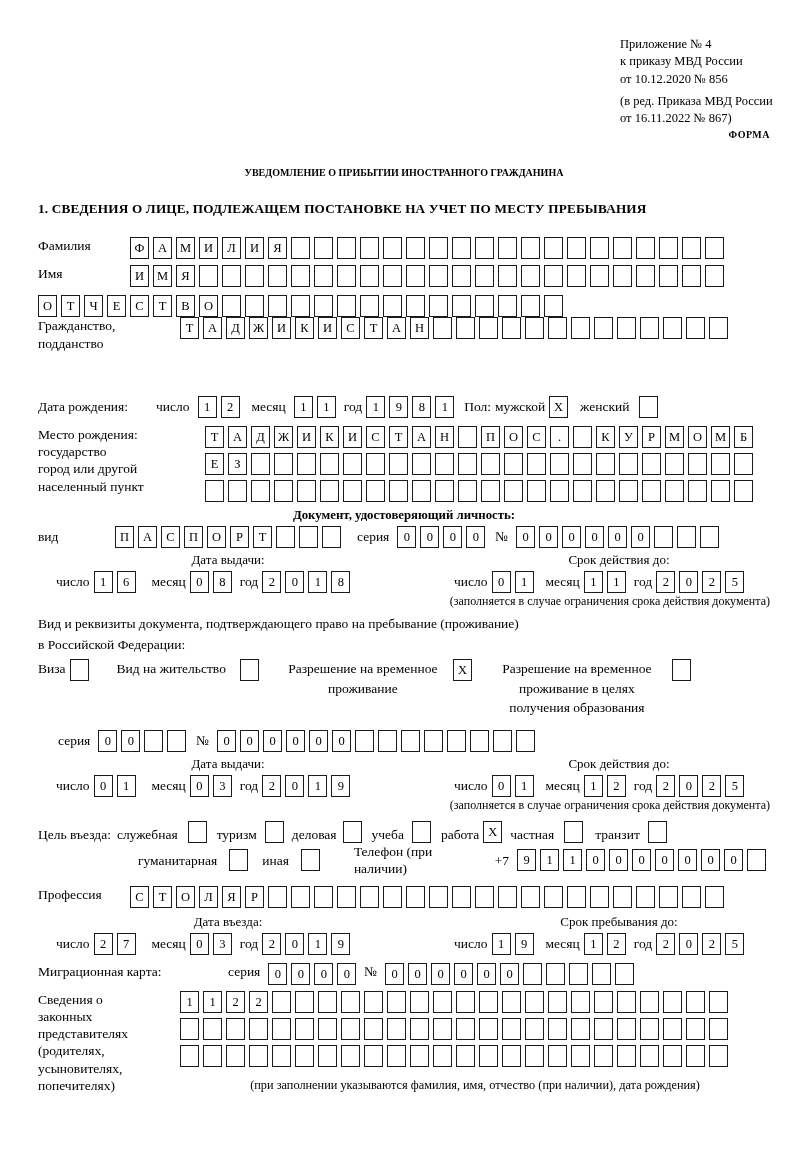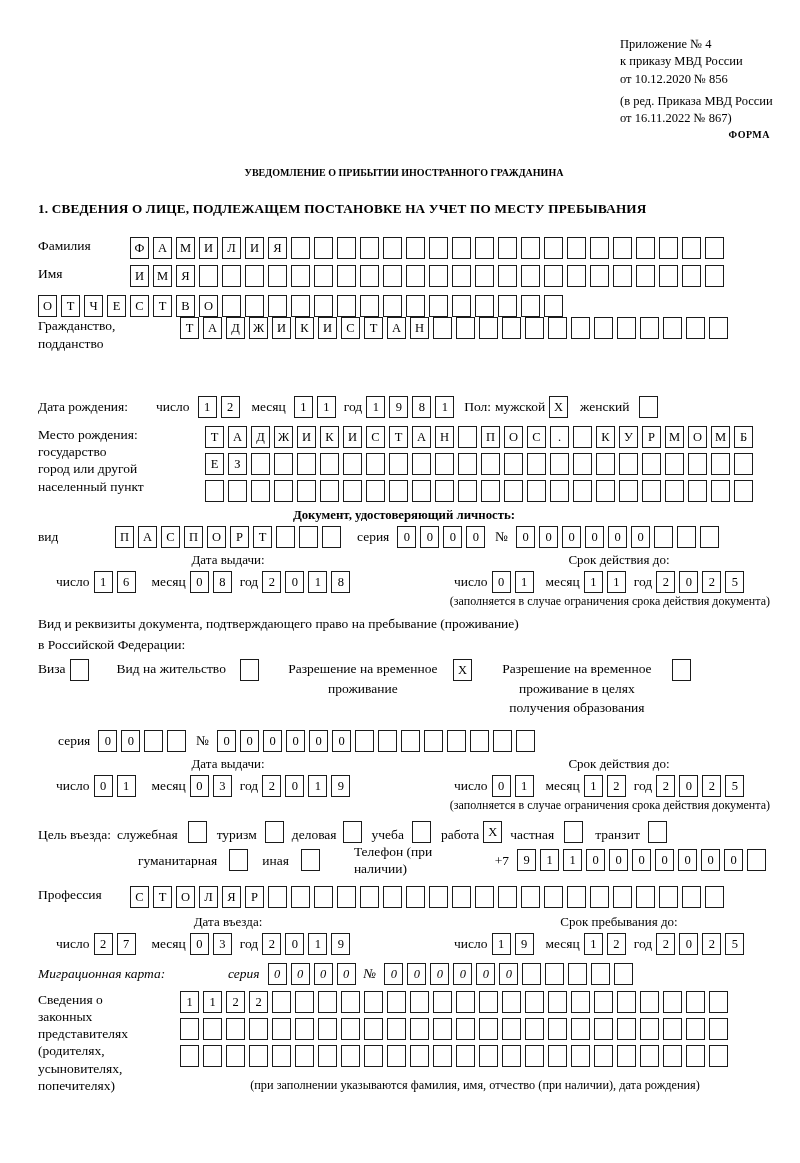--- a/index.html
+++ b/index.html
@@ -585,21 +585,21 @@
         <span class="cells">
             <span class="cell">2</span>
             <span class="cell">0</span>
             <span class="cell">2</span>
             <span class="cell">5</span>
           </span>
       </div>
     </div>
   </div>
 
-  <div class="frow mt8" style="align-items:center;font-style:italic;">
+  <div class="frow mt8" style="align-items:flex-start;">
     <span class="lbl w190">Миграционная карта:</span>
     <span class="lbl">серия</span>
     <span class="cells ml8">
         <span class="cell">0</span>
         <span class="cell">0</span>
         <span class="cell">0</span>
         <span class="cell">0</span>
       </span>
     <span class="lbl ml4">№</span>
     <span class="cells ml8">

